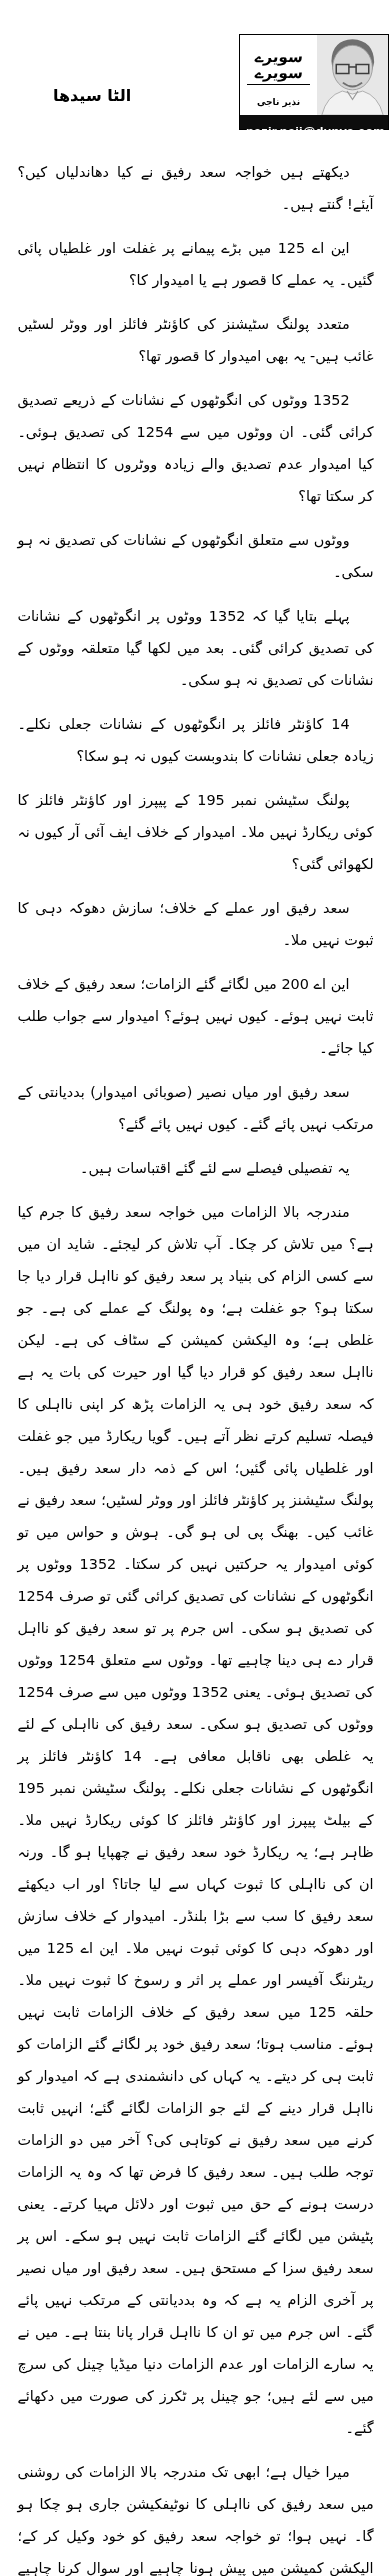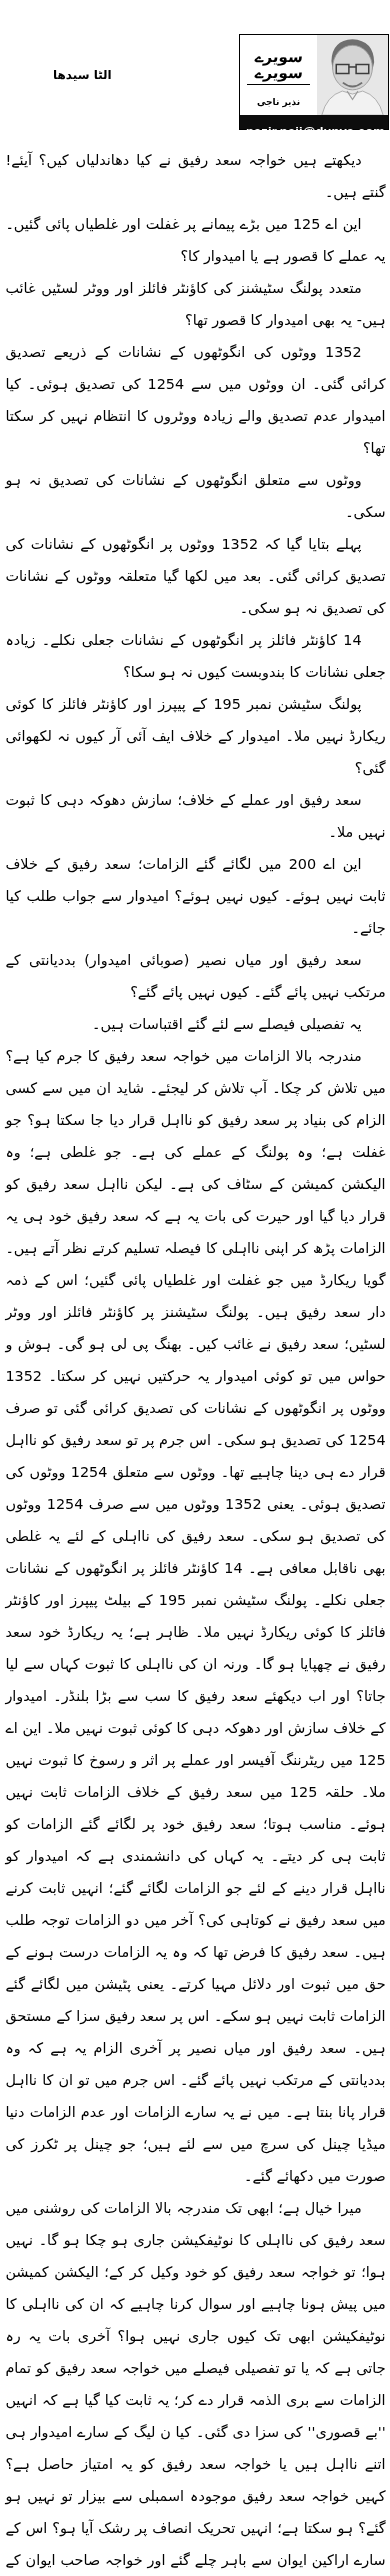--- a/index.html
+++ b/index.html
@@ -7,22 +7,22 @@
     position:relative;
     width:391px;height:2576px;
     background:#ffffff;
     overflow:hidden;
     font-family:"DejaVu Sans",sans-serif;
     color:#000;
   }
   
   .column-title{
     position:absolute;
-    left:53px;top:68px;
-    font-size:12px;font-weight:bold;
+    left:53px;top:86px;
+    font-size:16px;font-weight:bold;
     direction:rtl;
     letter-spacing:0.6px;
   }
   .author-box{
     position:absolute;
     top:34px;left:239px;
     width:150px;height:96px;
     border:1.2px solid #000;
     box-sizing:border-box;
     background:#fff;
@@ -80,21 +80,21 @@
   .article{
     position:absolute;
     top:144px;left:0;right:0;
     padding:0 5.4px;
     direction:rtl;
     text-align:justify;
     font-size:14.4px;
     line-height:32px;
     font-weight:500;
   }
-  .article p{margin:0;padding:0;}
+  .article p{margin:12px;padding:0;}
   .article p.para{text-indent:24px;}
 </style>
 </head>
 <body>
 
 <div class="page">
 
   <div class="column-title">الٹا سیدھا</div>
 
   <div class="author-box">

